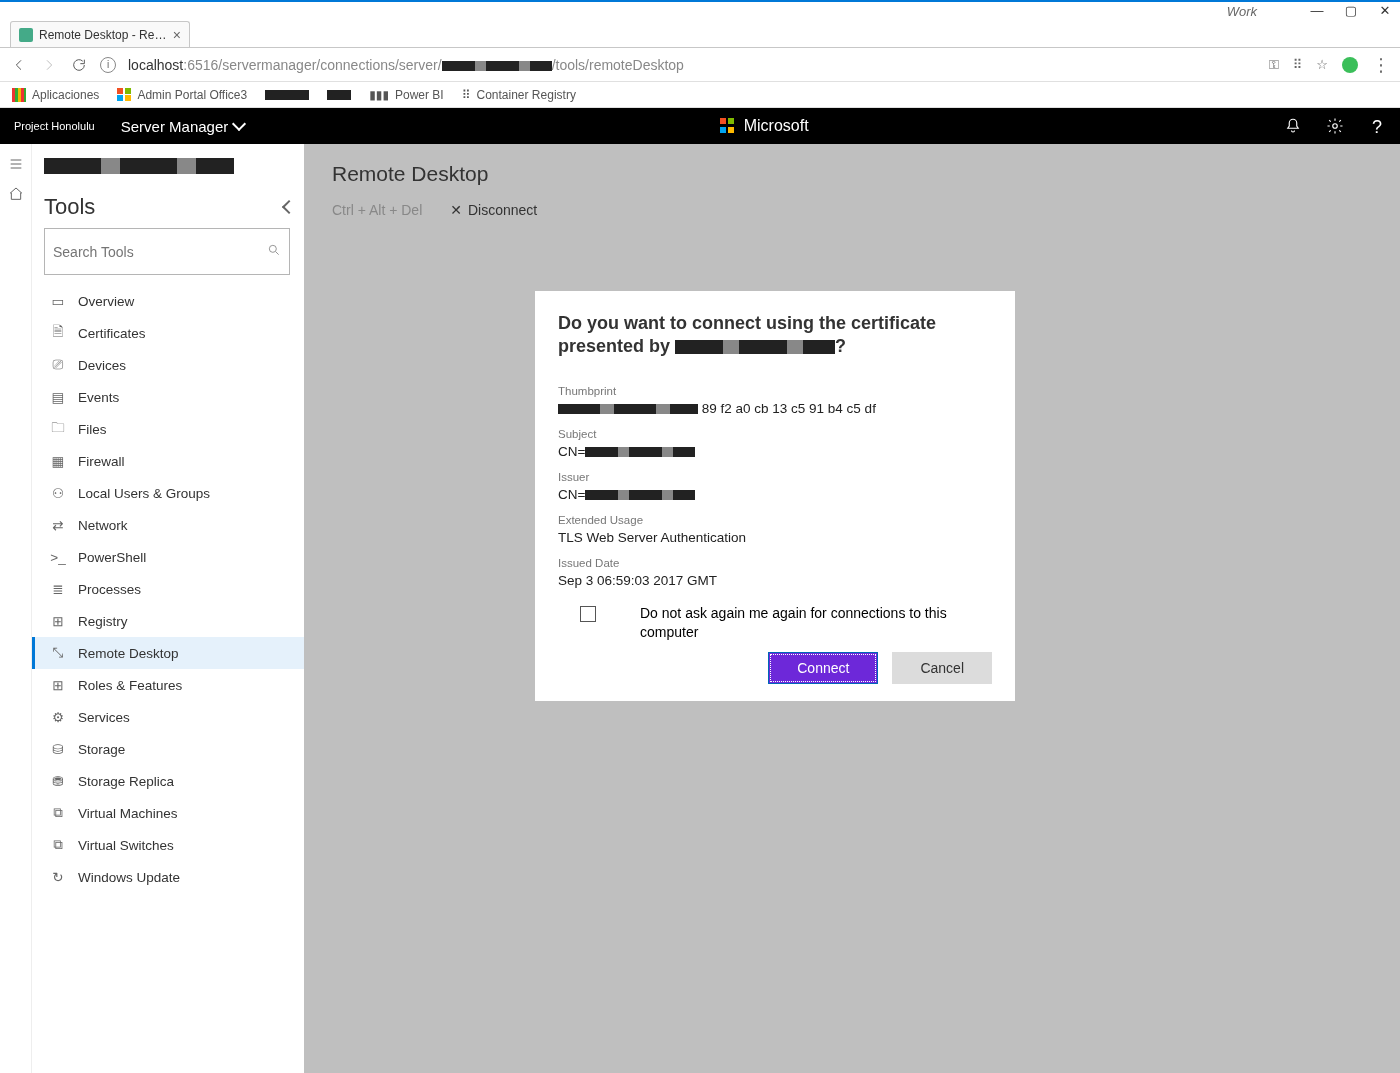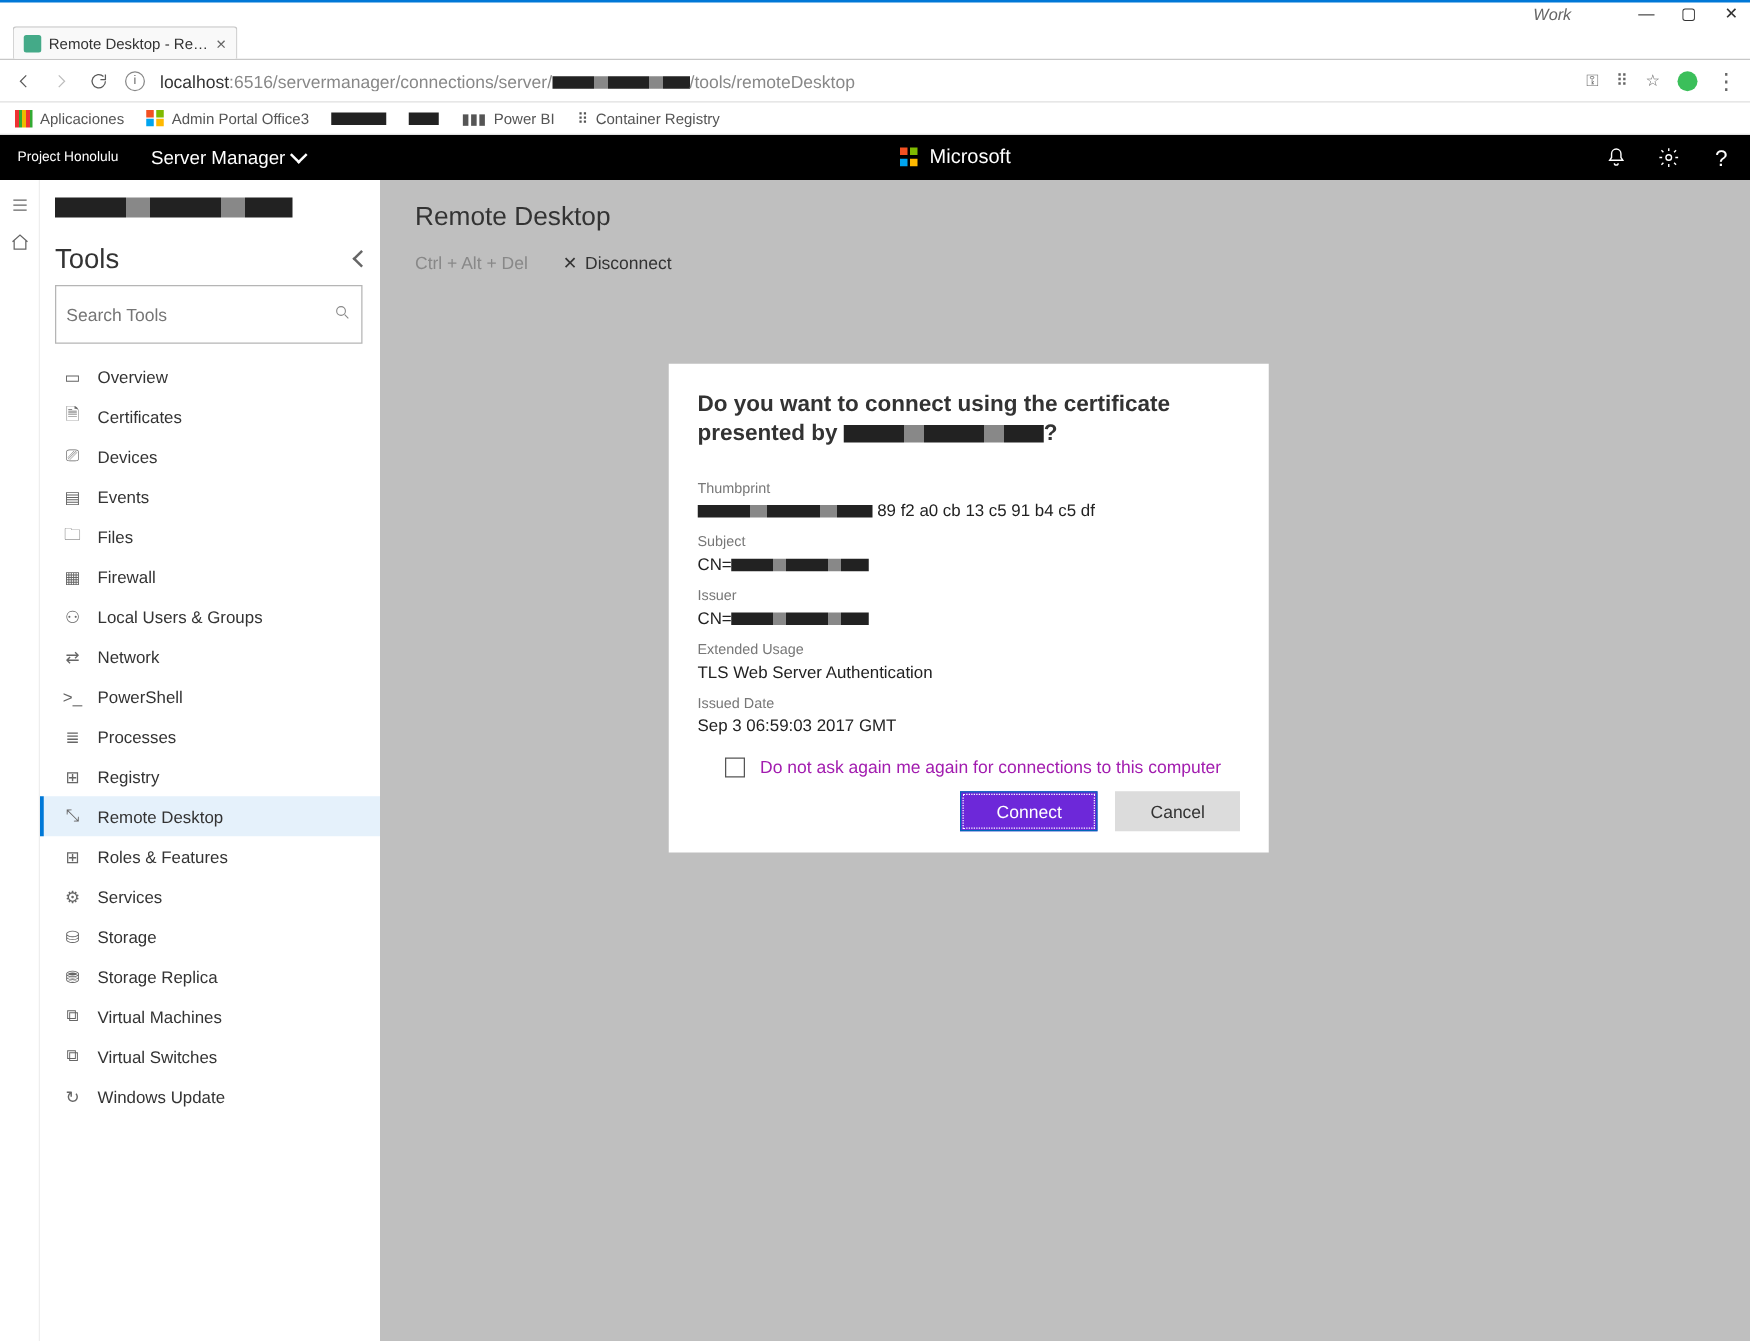--- a/index.html
+++ b/index.html
@@ -79,21 +79,21 @@
 .dialog-inner{ padding:0 22px;}
 .dialog h3{ font-size:18px; font-weight:600; line-height:1.25; margin-bottom:16px;}
 .dlg-scroll{ max-height:296px; overflow-y:scroll; padding-right:6px;}
 .dlg-scroll::-webkit-scrollbar{ width:16px;}
 .dlg-scroll::-webkit-scrollbar-track{ background:#f0f0f0;}
 .dlg-scroll::-webkit-scrollbar-thumb{ background:#c0c0c0;}
 .fld-label{ font-size:11.5px; color:#777; margin-top:12px;}
 .fld-val{ font-size:13.5px; color:#222; margin-top:4px;}
 .chk-row{ display:flex; gap:12px; padding:16px 22px 10px 44px; align-items:flex-start;}
 .chk{ width:16px;height:16px;border:1px solid #555; flex-shrink:0; margin-top:2px;}
-.chk-label{ font-size:14px; color:#a21caf; line-height:1.35;}
+.chk-label{ font-size:14px; color:#000000; line-height:1.35;margin-left:32px;}
 .btn-row{ display:flex; gap:14px; justify-content:flex-end; padding:0 22px;}
 .btn{ height:32px; padding:0 28px; font-size:14px; border:none; cursor:pointer;}
 .btn-primary{ background:#6d28d9; color:#fff; outline:1px dotted #fff; outline-offset:-3px; border:1px solid #0067b8;}
 .btn-secondary{ background:#dcdcdc; color:#333;}
 
 svg{ stroke:currentColor; fill:none; stroke-width:1.5;}
 </style>
 </head>
 <body>
 

